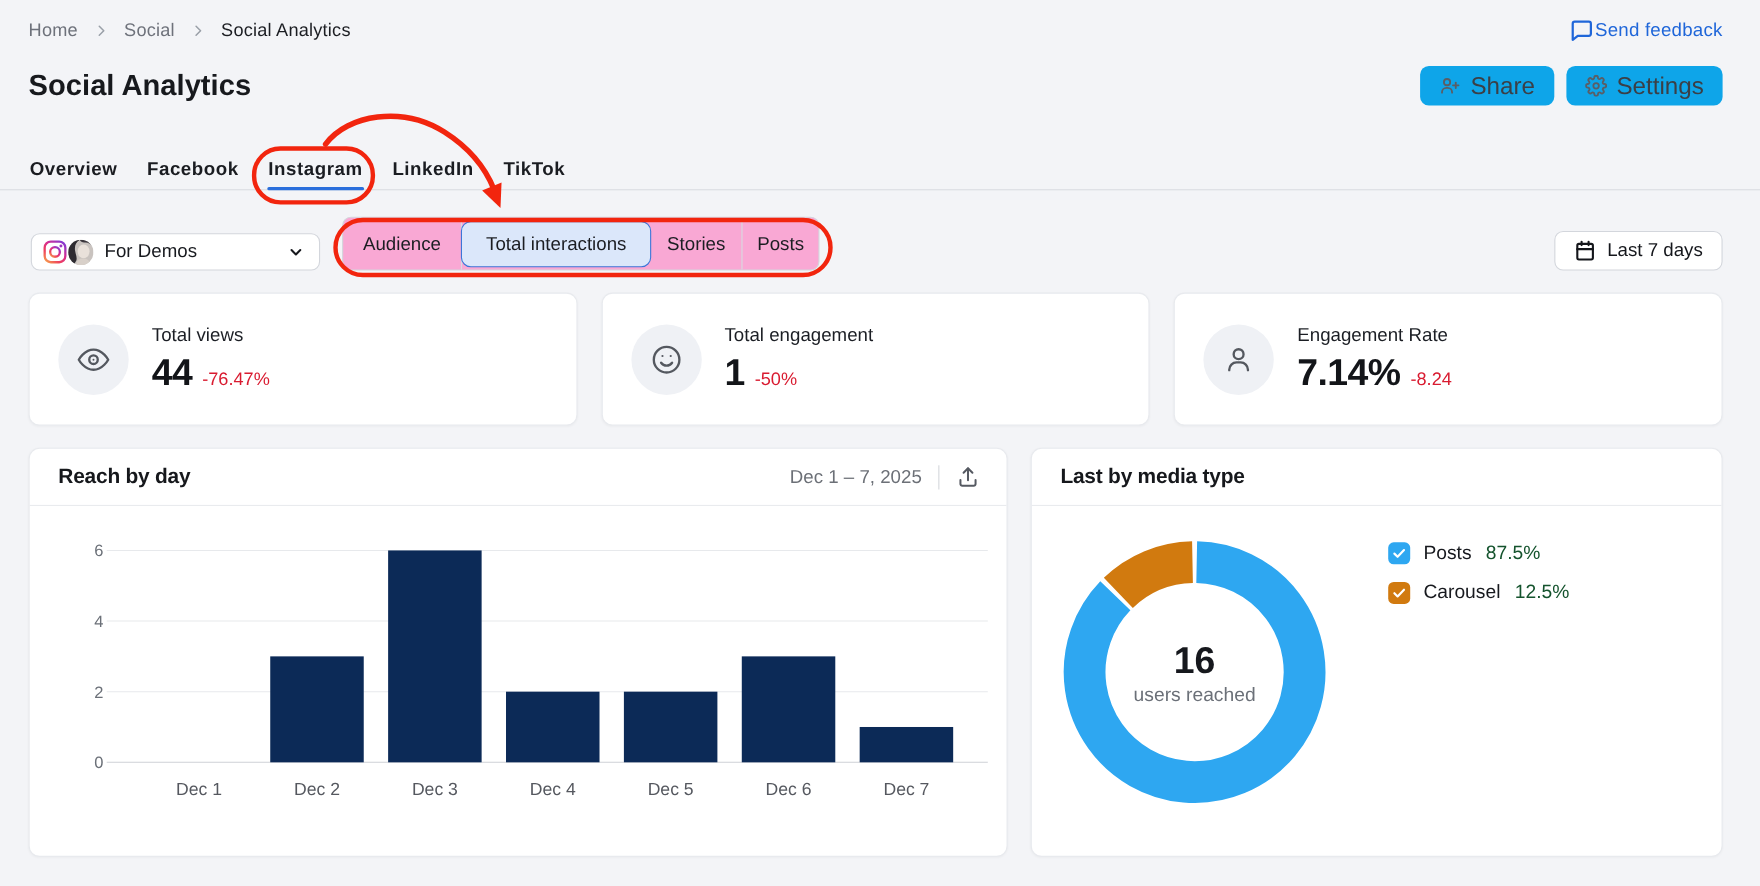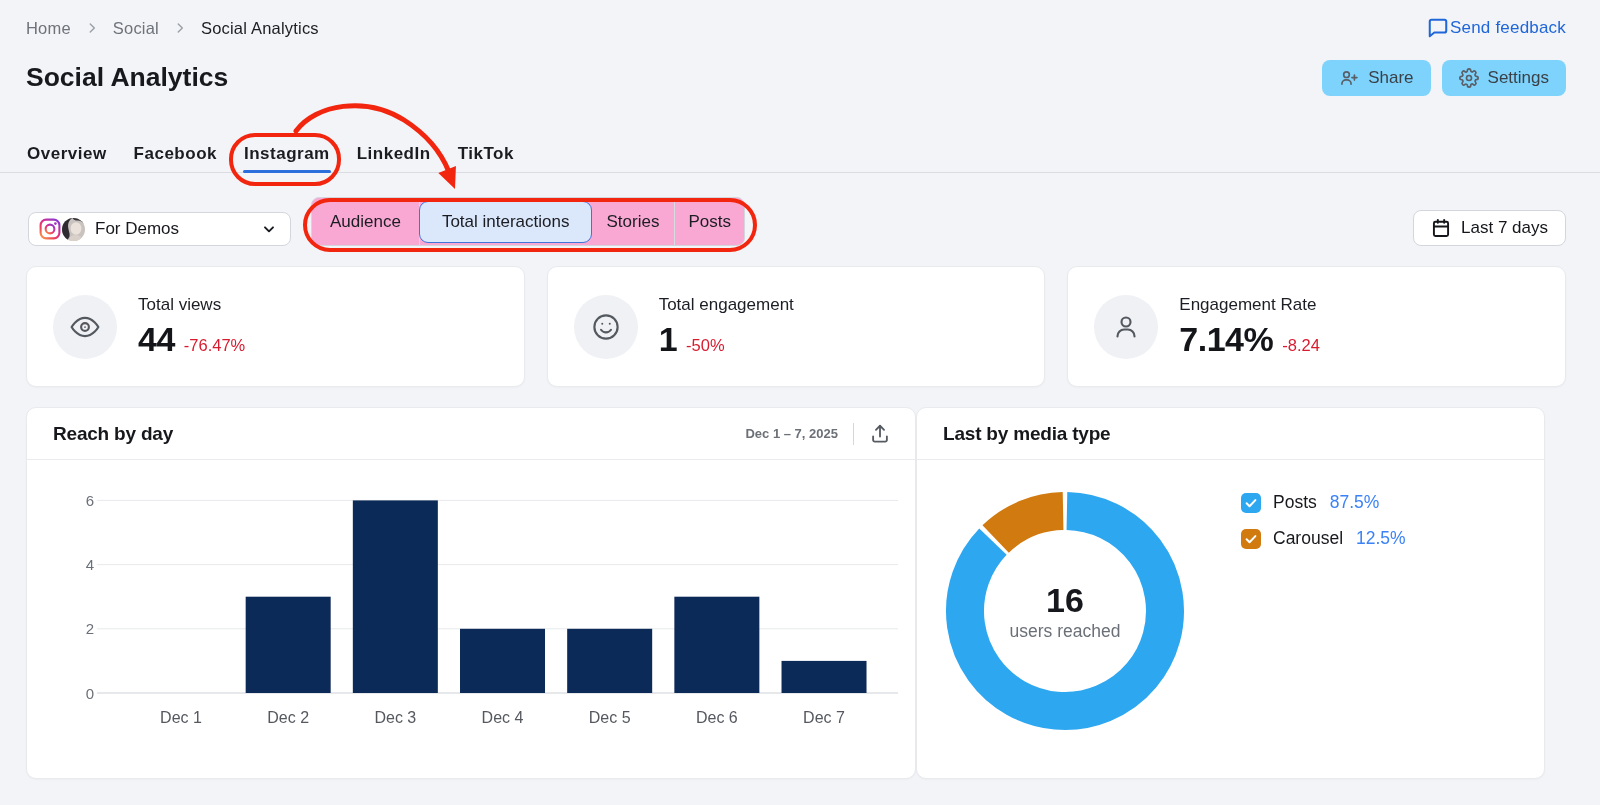--- a/index.html
+++ b/index.html
@@ -21,21 +21,21 @@
   .crumb-sep { display:flex; color:#9aa0a8; }
   .feedback { margin-left:auto; display:flex; align-items:center; gap:1px;
               color:#1f66d9; font-size:17px; letter-spacing:0.2px; cursor:pointer; }
 
   
   .title-row { position:absolute; left:26px; right:34px; top:59px; height:37px;
                display:flex; align-items:center; }
   .page-title { font-size:26.5px; font-weight:700; color:#17191d; letter-spacing:0px; }
   .title-actions { margin-left:auto; display:flex; gap:11px; }
   .gray-btn { display:flex; align-items:center; gap:9px; height:36px; padding:0 17px;
-              background:#7dd3fc; border:none; border-radius:8px; font-size:17px;
+              background:#0ea5e9; border:none; border-radius:8px; font-size:22px;
               color:#3b3f46; font-family:inherit; cursor:pointer; }
   .gray-btn svg { color:#5a5e66; }
 
   
   .tabs-row { position:absolute; left:0; right:0; top:128px; height:45px;
               border-bottom:1px solid #dadce1; padding-left:26px;
               display:flex; align-items:flex-end; gap:25px; }
   .tab { position:relative; font-size:17px; font-weight:700; color:#1a1c21;
          padding:0 1px 8px; cursor:pointer; letter-spacing:0.5px; }
   .tab.active::after { content:""; position:absolute; left:0; right:0; bottom:-1px;
@@ -85,39 +85,39 @@
   .metric-icon { width:64px; height:64px; border-radius:50%; background:#eff1f5;
                  display:flex; align-items:center; justify-content:center; color:#54585f; }
   .metric-body { margin-left:21px; }
   .metric-title { font-size:17px; color:#1b1e24; margin-bottom:5px; }
   .metric-value-row { display:flex; align-items:baseline; }
   .metric-value { font-size:34px; font-weight:700; color:#131519; letter-spacing:-0.5px; }
   .metric-change { margin-left:9px; font-size:16.5px; color:#d91b30; }
 
   
   .charts-row { position:absolute; left:26px; right:34px; top:407px; height:372px;
-                display:grid; grid-template-columns:890px 629px; }
+                display:grid; grid-template-columns:890px 629px; gap:21px; }
   .chart-card { display:flex; flex-direction:column; }
   .chart-head { height:52px; flex:0 0 52px; display:flex; align-items:center;
                 padding:0 24px 0 26px; border-bottom:1px solid #e9ebee; }
   .chart-title { font-size:19px; font-weight:700; color:#16181c; letter-spacing:-0.2px; }
   .chart-head-right { margin-left:auto; display:flex; align-items:center; }
-  .chart-range { font-size:13px; color:#6c7077;font-weight:bold; }
+  .chart-range { font-size:17px; color:#6c7077; }
   .vdiv { width:1px; height:22px; background:#d4d7dc; margin:0 15px; }
   .export-btn { display:flex; align-items:center; color:#565a62; background:none;
                 border:none; cursor:pointer; padding:0; }
   .chart-body { position:relative; flex:1; }
   .chart-body svg.fill { position:absolute; left:0; top:0; }
 
   
   .legend-item { position:absolute; left:324px; display:flex; align-items:center; }
   .legend-check { width:20px; height:20px; border-radius:5px; display:flex;
                   align-items:center; justify-content:center; cursor:pointer; }
   .legend-label { margin-left:12px; font-size:17.5px; color:#17191e; }
-  .legend-value { margin-left:13px; font-size:17.5px; color:#3b82f6; }
+  .legend-value { margin-left:13px; font-size:17.5px; color:#14532d; }
 </style>
 </head>
 <body>
 
 <div class="page" data-name="social-analytics-page">
 
   <div class="topbar" data-name="top-bar">
     <div class="crumbs" data-name="breadcrumb">
       <span class="crumb" data-name="breadcrumb-home">Home</span>
       <span class="crumb-sep" data-name="chevron-right-icon">

